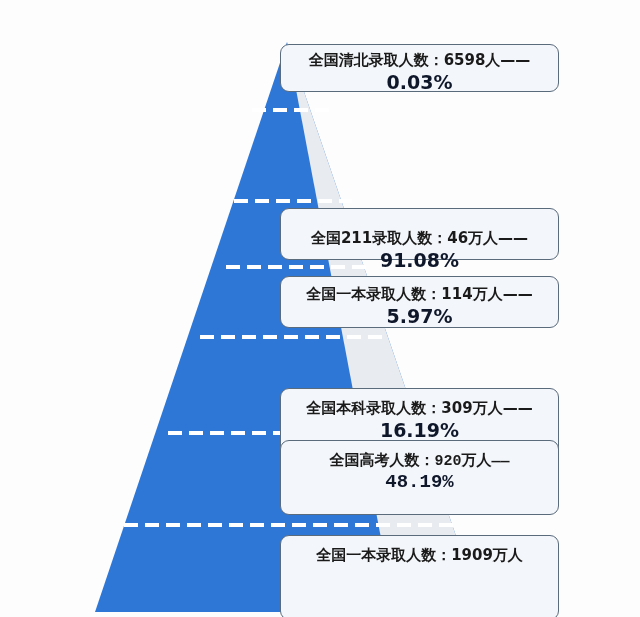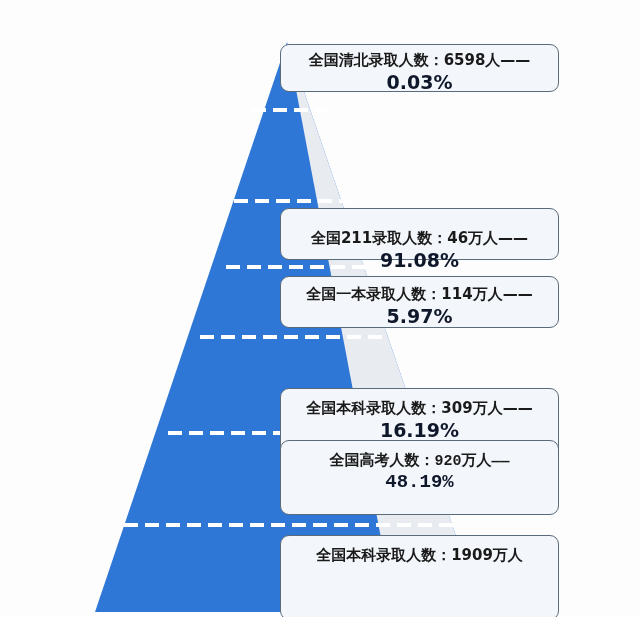--- a/index.html
+++ b/index.html
@@ -48,16 +48,16 @@
   </div>
   <div class="box" style="top:344px;height:73px;margin-top:44px;">
     <div class="t">全国本科录取人数：309万人——</div>
     <div class="p">16.19%</div>
   </div>
   <div class="box" style="top:440px;height:75px;font-family:Liberation Mono, monospace;">
     <div class="t">全国高考人数：920万人——</div>
     <div class="p">48.19%</div>
   </div>
   <div class="box" style="top:535px;height:85px;">
-    <div class="t">全国本科录取人数：1909万人</div>
+    <div class="t">全国一本录取人数：1909万人</div>
     <div class="p"></div>
   </div>
 </div>
 
 </body></html>

